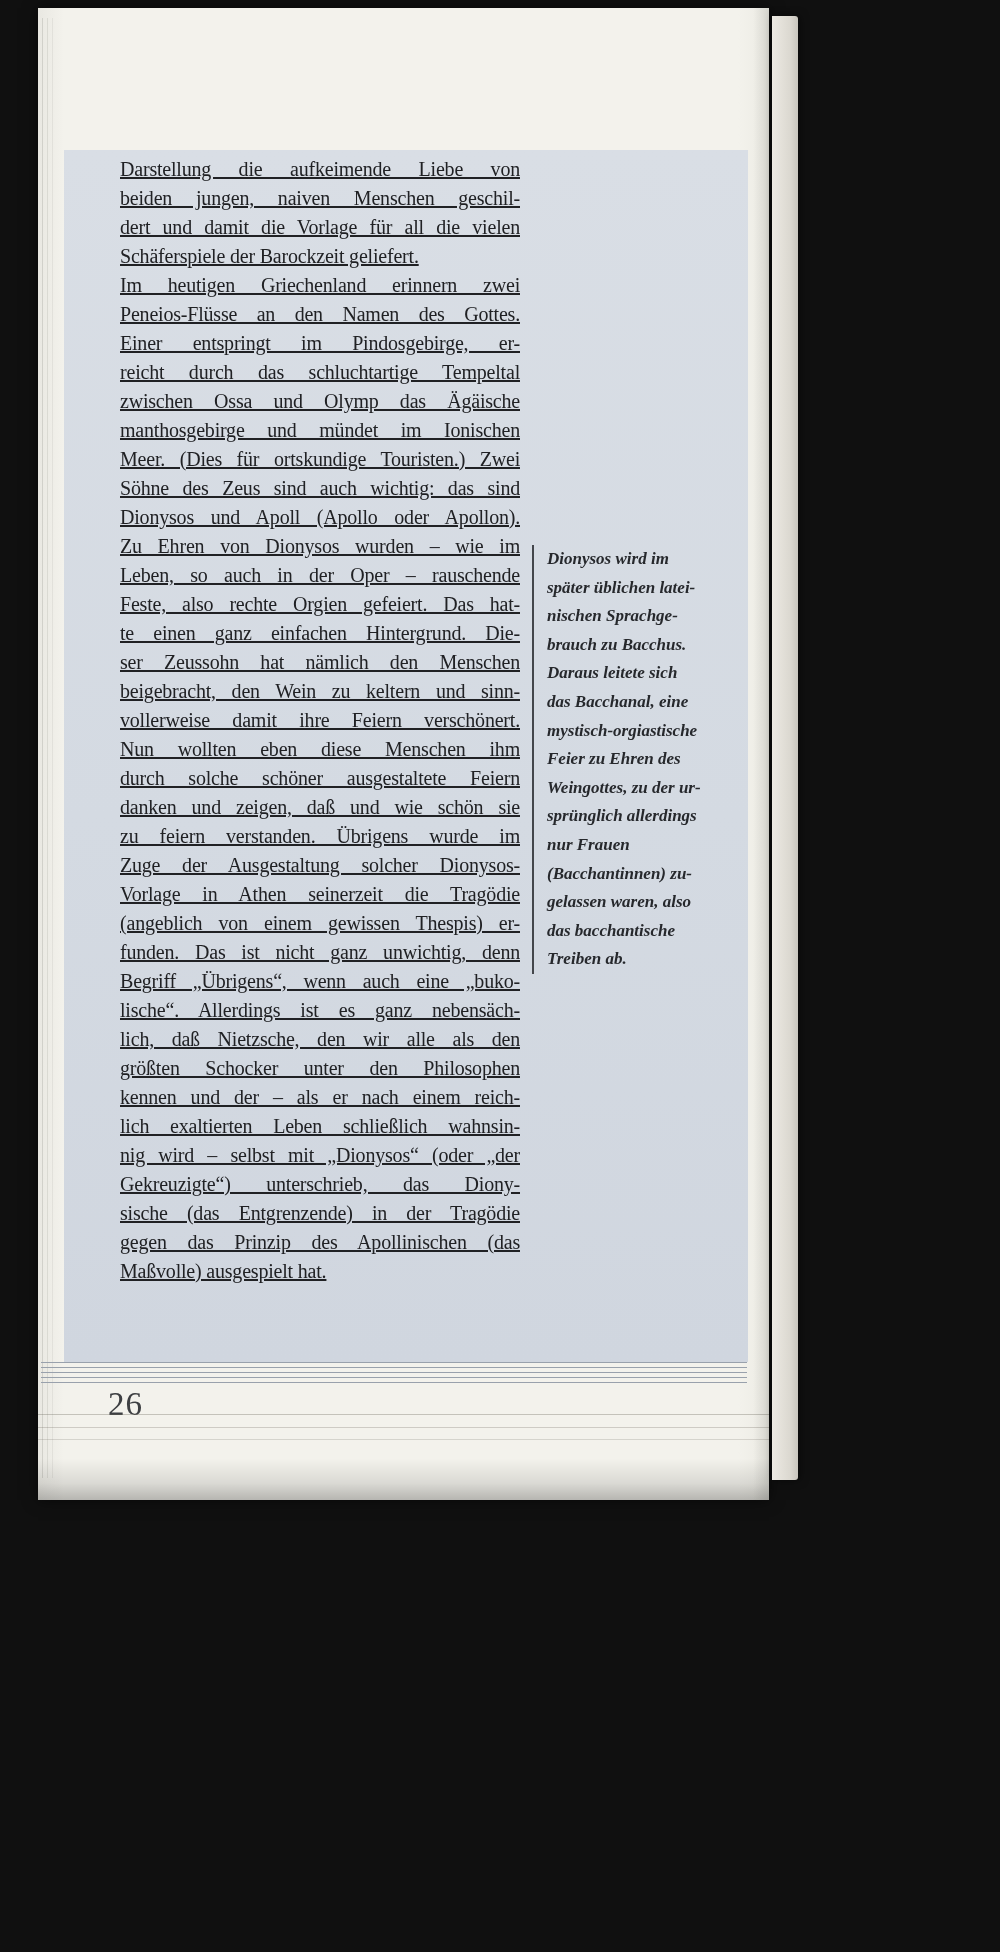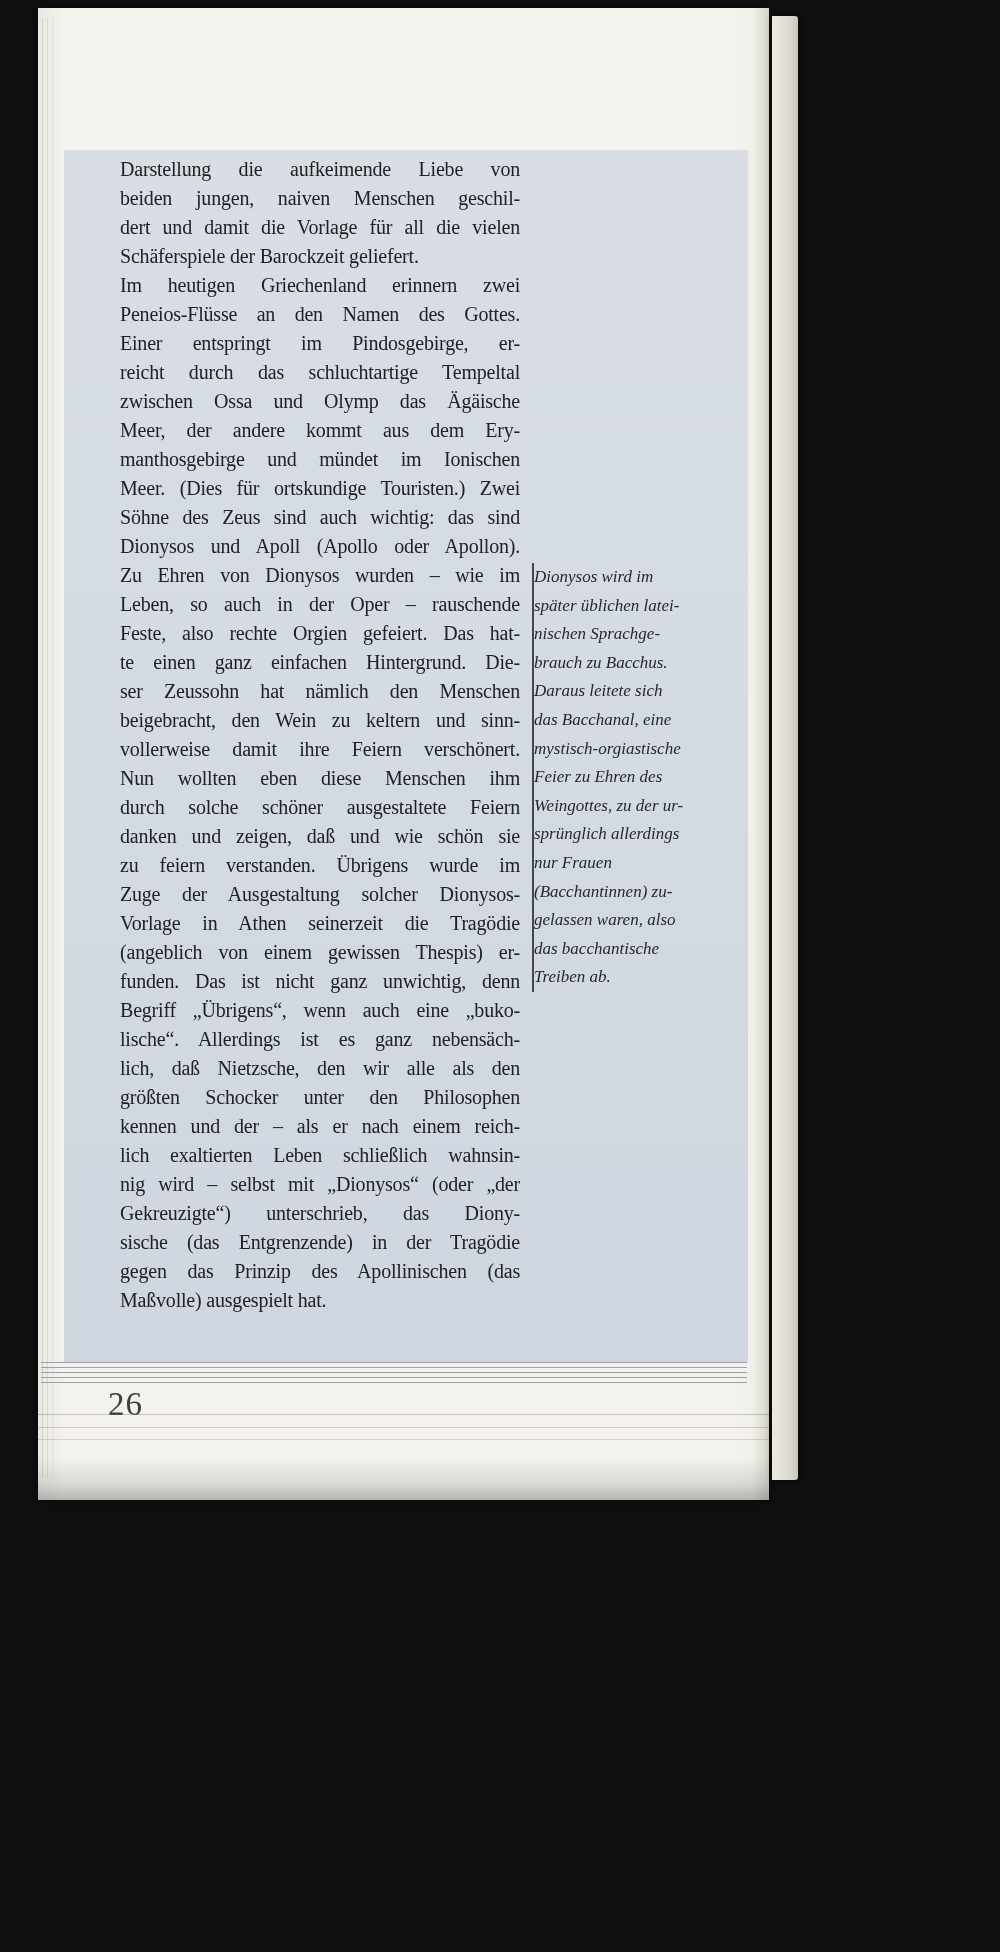--- a/index.html
+++ b/index.html
@@ -22,27 +22,27 @@
 
   .text-panel {
     position:absolute; left:26px; top:142px; width:684px; height:1212px;
     background:linear-gradient(180deg,#d9dee5 0%,#d4dae2 55%,#d0d6df 100%);
   }
 
   .main-text {
     position:absolute; left:82px; top:147px; width:400px;
     font-size:20px; line-height:29px; color:#202124; letter-spacing:-0.2px;
   }
-  .tline { text-align:justify; text-align-last:justify; height:29px; white-space:normal; }
+  .tline { text-align:justify; text-align-last:justify; height:29px; white-space:normal;text-decoration:underline; }
   .tline-end { text-align-last:left; }
 
   .margin-note {
-    position:absolute; left:494px; top:555px; width:206px;
-    border-left:2px solid #43464b; 
-    font-style:italic; font-size:17px; line-height:28.6px; color:#26282c;
+    position:absolute; left:494px; top:537px; width:206px;
+    border-left:2px solid #43464b; padding-left:13px;
+    font-style:italic; font-size:17px; line-height:28.6px; color:#26282c;font-weight:bold;
   }
   .nline { white-space:nowrap; }
 
   .staff { position:absolute; left:3px; top:1354px; width:706px; }
   .sline { height:1px; background:#99a1ac; margin-bottom:4px; }
 
   .page-number {
     position:absolute; left:70px; top:1378px;
     font-size:33px; color:#3d3f42; letter-spacing:1px;
   }
@@ -87,21 +87,20 @@
     <div class="main-text">
         <div class="tline">Darstellung die aufkeimende Liebe von</div>
         <div class="tline">beiden jungen, naiven Menschen geschil-</div>
         <div class="tline">dert und damit die Vorlage für all die vielen</div>
         <div class="tline tline-end">Schäferspiele der Barockzeit geliefert.</div>
         <div class="tline">Im heutigen Griechenland erinnern zwei</div>
         <div class="tline">Peneios-Flüsse an den Namen des Gottes.</div>
         <div class="tline">Einer entspringt im Pindosgebirge, er-</div>
         <div class="tline">reicht durch das schluchtartige Tempeltal</div>
         <div class="tline">zwischen Ossa und Olymp das Ägäische</div>
-        <div class="tline">Meer, der andere kommt aus dem Ery-</div>
         <div class="tline">manthosgebirge und mündet im Ionischen</div>
         <div class="tline">Meer. (Dies für ortskundige Touristen.) Zwei</div>
         <div class="tline">Söhne des Zeus sind auch wichtig: das sind</div>
         <div class="tline">Dionysos und Apoll (Apollo oder Apollon).</div>
         <div class="tline">Zu Ehren von Dionysos wurden – wie im</div>
         <div class="tline">Leben, so auch in der Oper – rauschende</div>
         <div class="tline">Feste, also rechte Orgien gefeiert. Das hat-</div>
         <div class="tline">te einen ganz einfachen Hintergrund. Die-</div>
         <div class="tline">ser Zeussohn hat nämlich den Menschen</div>
         <div class="tline">beigebracht, den Wein zu keltern und sinn-</div>

